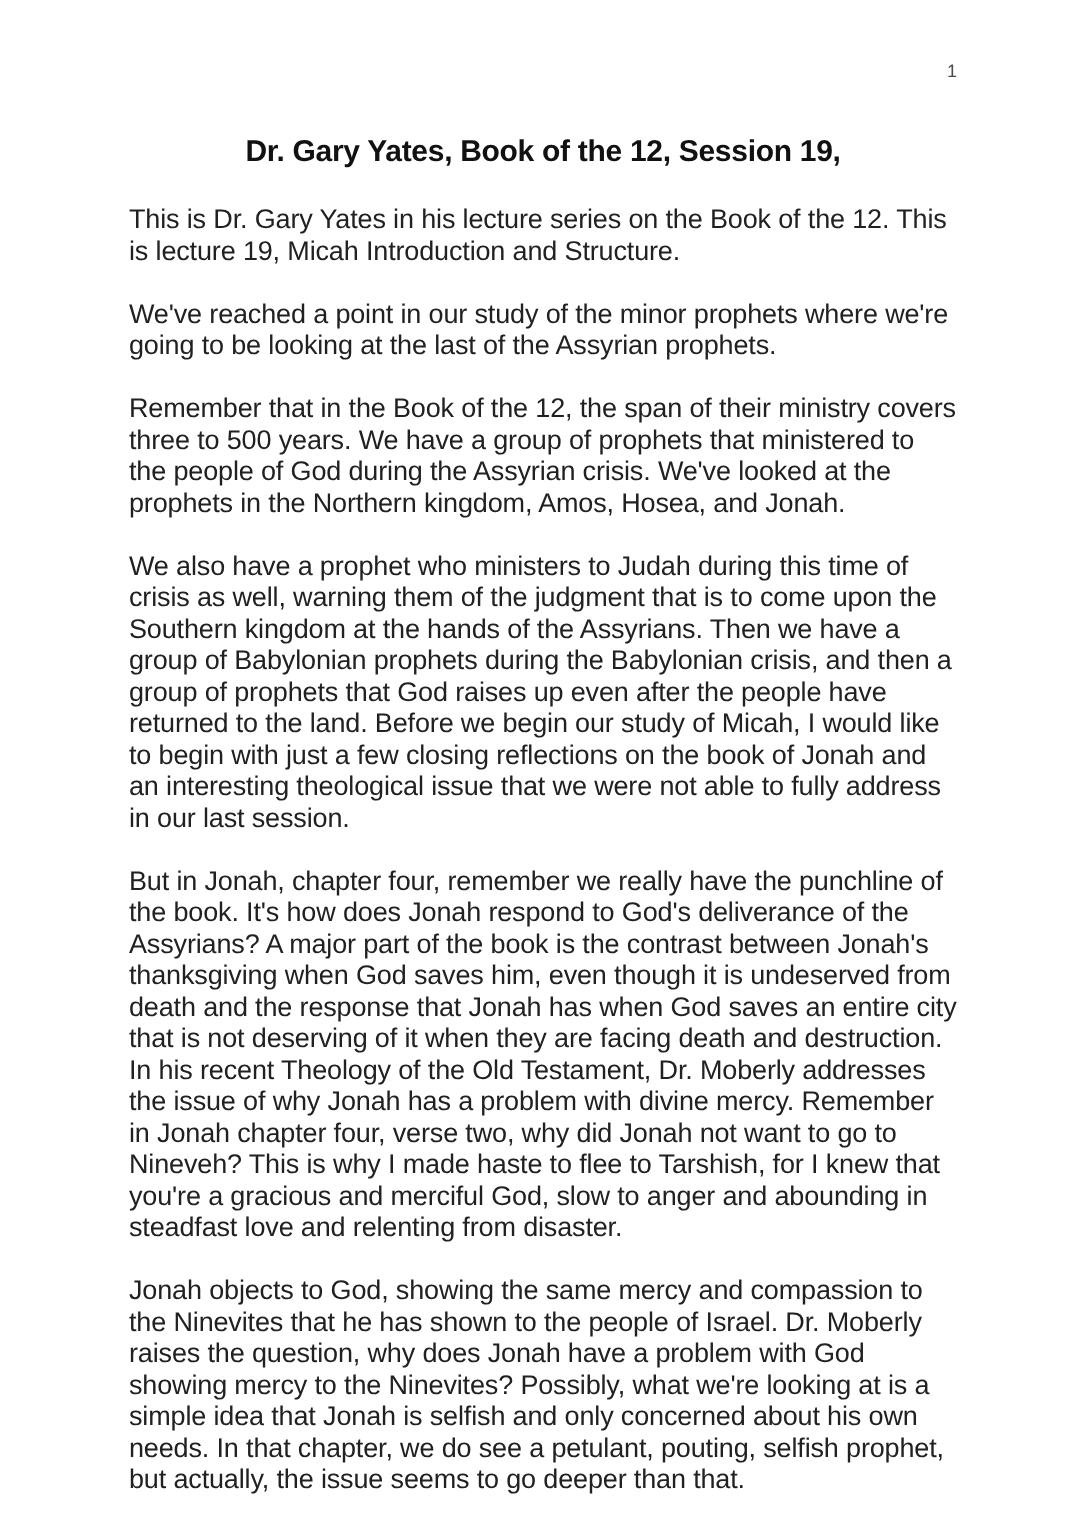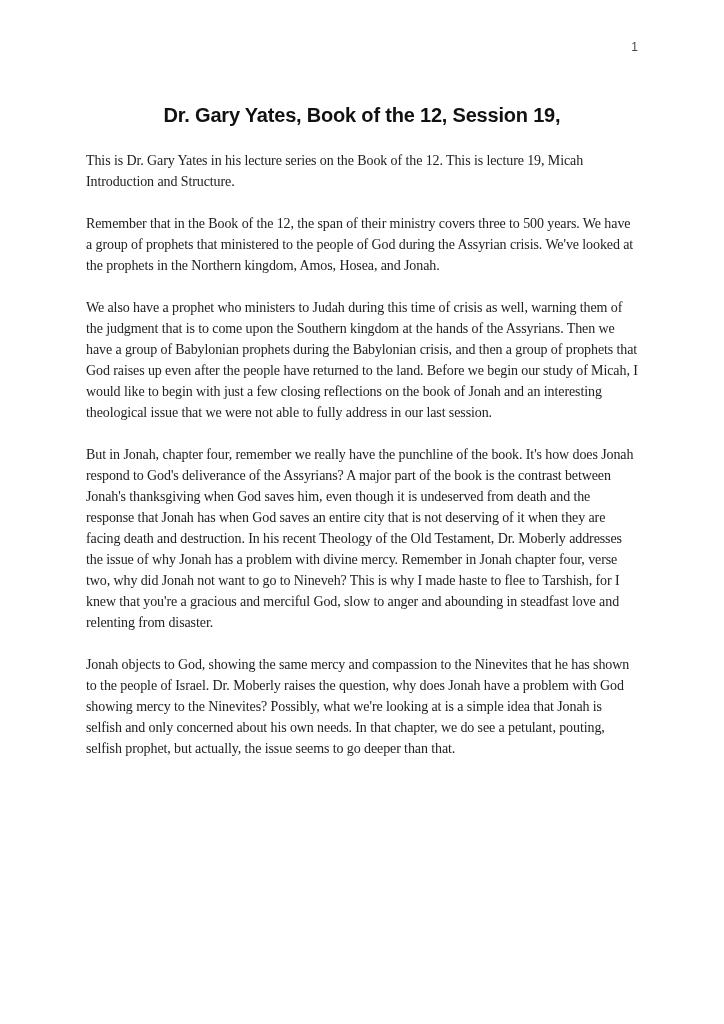--- a/index.html
+++ b/index.html
@@ -18,21 +18,21 @@
   }
   .page-number {
     position: absolute;
     top: 40px;
     right: 86px;
     font-size: 12px;
     color: #4a4a4a;
   }
   .content {
     position: absolute;
-    top: 100px;
+    top: 86px;
     left: 86px;
     width: 552px;
   }
   .doc-title {
     margin: 0;
     text-align: center;
     font-size: 20px;
     font-weight: bold;
     line-height: 30px;
     color: #111111;
@@ -43,45 +43,45 @@
     text-align: center;
     font-size: 14px;
     line-height: 19px;
     color: #2b2b2b;
   }
   .body-text {
     margin-top: 20px;
   }
   .body-text p {
     margin: 0 0 21px 0;
-    font-size: 14px;
+    font-size: 18px;
     line-height: 21px;
     text-align: left;
     color: #212121;
     letter-spacing: -0.1px;
-    font-family: Liberation Serif, serif;
   }
 </style>
 </head>
 <body>
 
 <div class="page">
 
   <div class="page-number">1</div>
 
   <div class="content">
 
     <header>
       <h1 class="doc-title">
         <span>Dr. Gary Yates, Book of the 12, Session 19,</span><br>
       </h1>
     </header>
 
     <main class="body-text">
       <p>This is Dr. Gary Yates in his lecture series on the Book of the 12. This is lecture 19, Micah Introduction and Structure.</p>
+      <p>We've reached a point in our study of the minor prophets where we're going to be looking at the last of the Assyrian prophets.</p>
       <p>Remember that in the Book of the 12, the span of their ministry covers three to 500 years. We have a group of prophets that ministered to the people of God during the Assyrian crisis. We've looked at the prophets in the Northern kingdom, Amos, Hosea, and Jonah.</p>
       <p>We also have a prophet who ministers to Judah during this time of crisis as well, warning them of the judgment that is to come upon the Southern kingdom at the hands of the Assyrians. Then we have a group of Babylonian prophets during the Babylonian crisis, and then a group of prophets that God raises up even after the people have returned to the land. Before we begin our study of Micah, I would like to begin with just a few closing reflections on the book of Jonah and an interesting theological issue that we were not able to fully address in our last session.</p>
       <p>But in Jonah, chapter four, remember we really have the punchline of the book. It's how does Jonah respond to God's deliverance of the Assyrians? A major part of the book is the contrast between Jonah's thanksgiving when God saves him, even though it is undeserved from death and the response that Jonah has when God saves an entire city that is not deserving of it when they are facing death and destruction. In his recent Theology of the Old Testament, Dr. Moberly addresses the issue of why Jonah has a problem with divine mercy. Remember in Jonah chapter four, verse two, why did Jonah not want to go to Nineveh? This is why I made haste to flee to Tarshish, for I knew that you're a gracious and merciful God, slow to anger and abounding in steadfast love and relenting from disaster.</p>
       <p>Jonah objects to God, showing the same mercy and compassion to the Ninevites that he has shown to the people of Israel. Dr. Moberly raises the question, why does Jonah have a problem with God showing mercy to the Ninevites? Possibly, what we're looking at is a simple idea that Jonah is selfish and only concerned about his own needs. In that chapter, we do see a petulant, pouting, selfish prophet, but actually, the issue seems to go deeper than that.</p>
     </main>
 
   </div>
 </div>
 
 </body></html>

